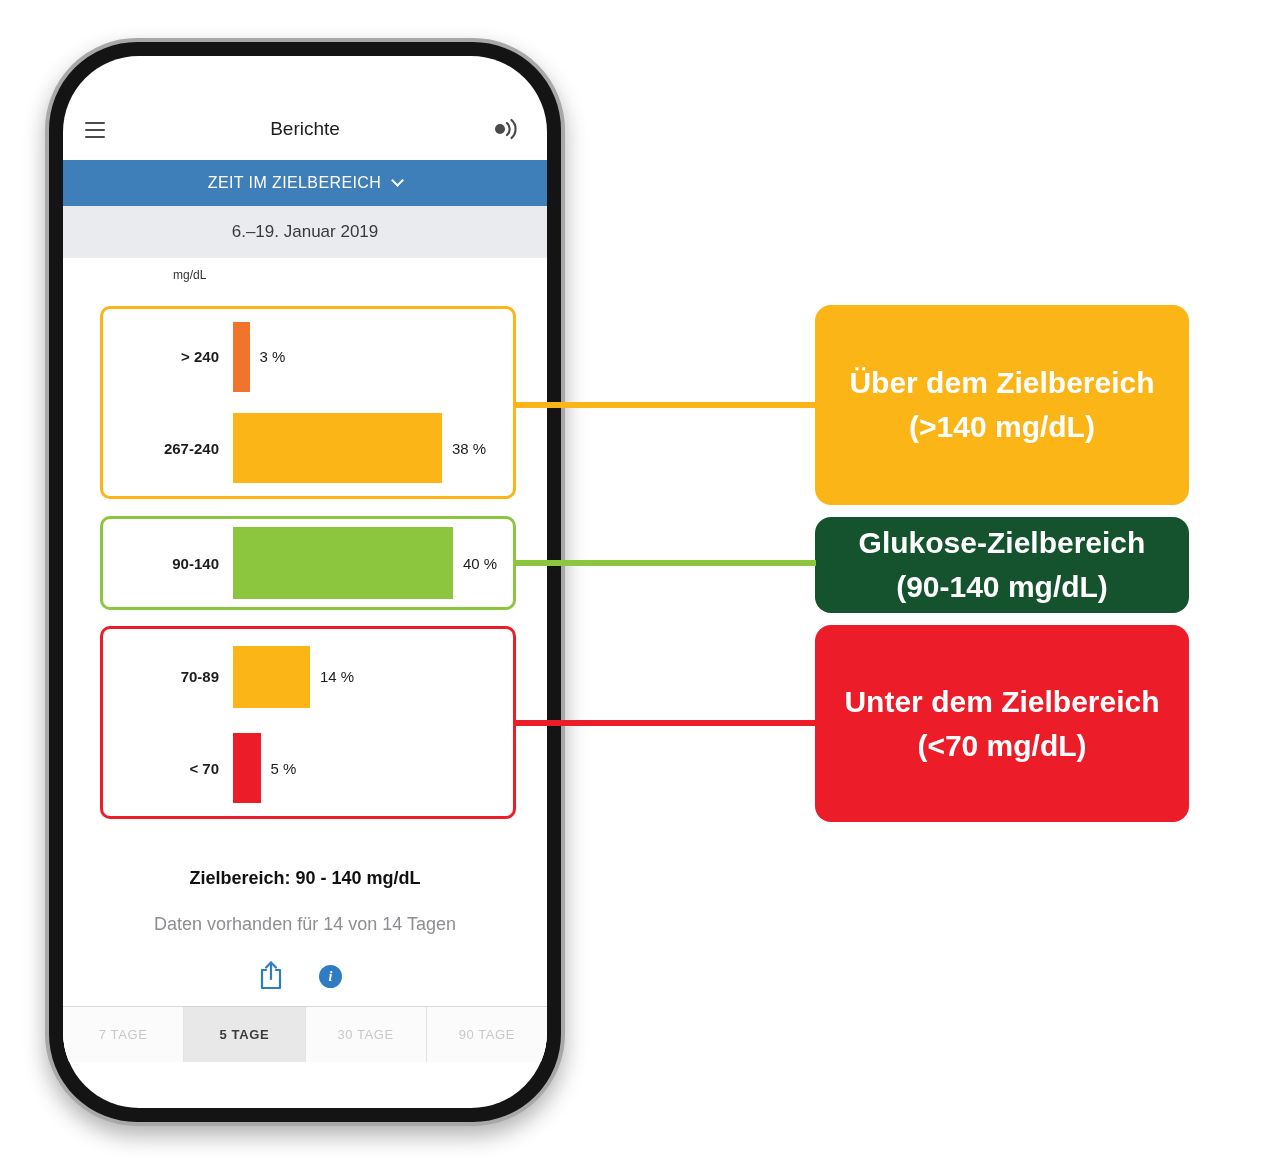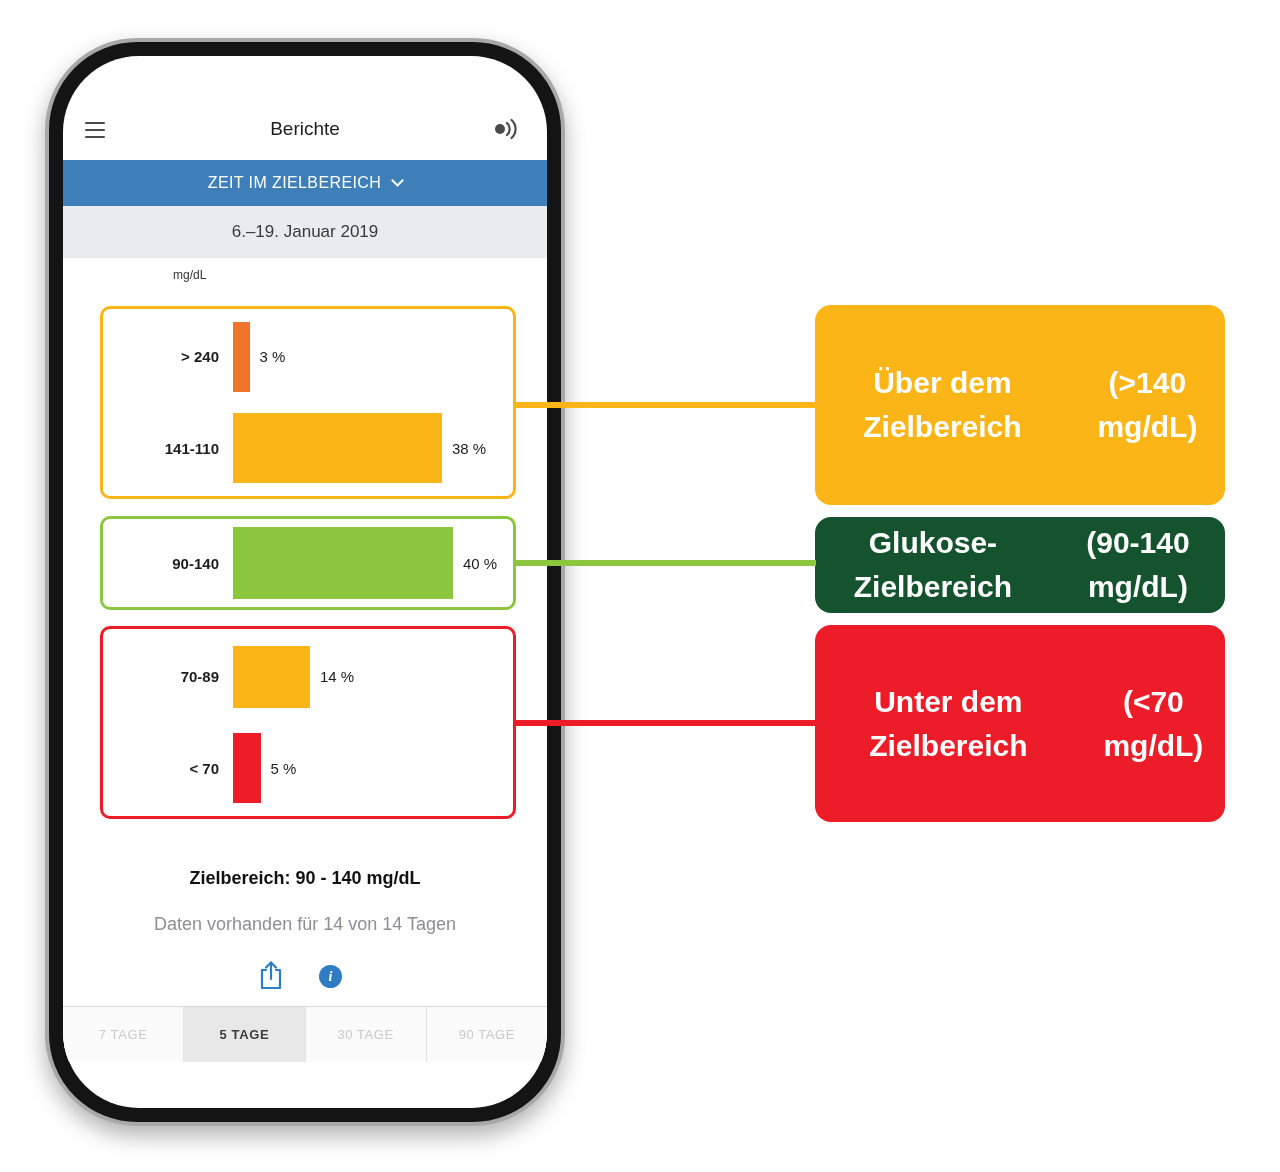--- a/index.html
+++ b/index.html
@@ -69,22 +69,22 @@
     border-right:1px solid #e3e3e3; cursor:pointer; }
   .tab:last-child { border-right:none; }
   .tab.active { background:#e8e8e8; color:#3c3c3c; font-weight:bold; }
 
   
   .connector { position:absolute; height:6px; z-index:3; }
   .conn-0 { top:402px; left:514px; width:302px; }
   .conn-1 { top:560px; left:514px; width:302px; }
   .conn-2 { top:720px; left:514px; width:302px; }
 
-  .callout { position:absolute; left:815px; width:410px; border-radius:16px; z-index:2;
-    display:flex; align-items:center; justify-content:center;
+  .callout { position:absolute; left:815px; width:374px; border-radius:16px; z-index:2;
+    display:flex; flex-direction:column; align-items:center; justify-content:center;
     color:#fff; font-weight:bold; font-size:30px; line-height:44px; text-align:center; }
   .callout-0 { top:305px; height:200px; }
   .callout-1 { top:517px; height:96px; }
   .callout-2 { top:625px; height:197px; }
 </style>
 </head>
 <body>
 
 <div class="page">
 
@@ -116,21 +116,21 @@
 
       <div class="unit-label">mg/dL</div>
 
       <div class="group-box box-above" style="border-color: rgb(251, 181, 23);">
         <div class="chart-row row-0">
           <span class="row-label">&gt; 240</span>
           <span class="bar" style="width: 16.5px; background: rgb(240, 116, 43);"></span>
           <span class="row-pct">3 %</span>
         </div>
         <div class="chart-row row-1">
-          <span class="row-label">141-110</span>
+          <span class="row-label">267-240</span>
           <span class="bar" style="width: 209px; background: rgb(251, 181, 23);"></span>
           <span class="row-pct">38 %</span>
         </div>
       </div>
 
       <div class="group-box box-inrange" style="border-color: rgb(140, 198, 63);">
         <div class="chart-row row-2">
           <span class="row-label">90-140</span>
           <span class="bar" style="width: 220px; background: rgb(140, 198, 63);"></span>
           <span class="row-pct">40 %</span>

